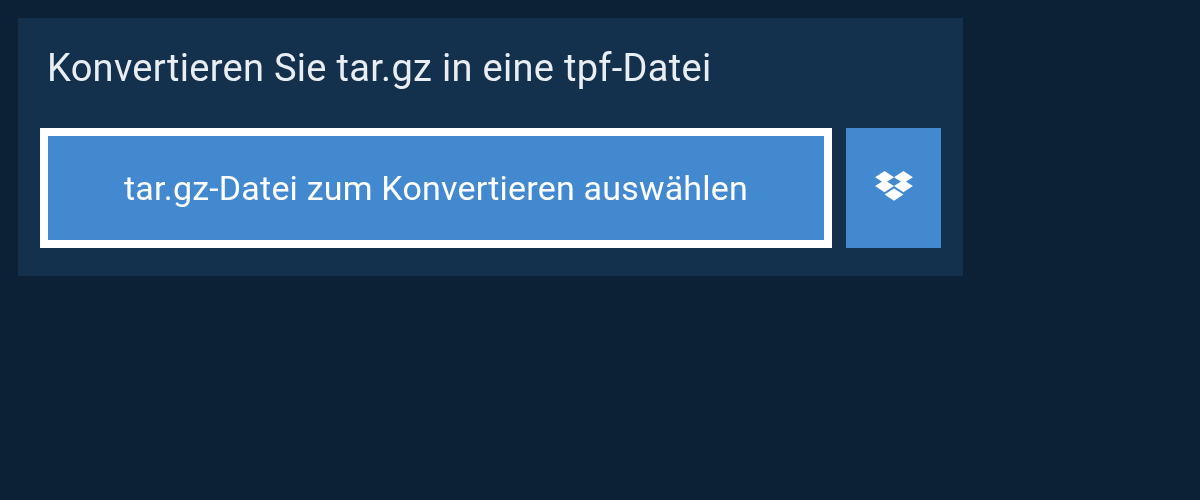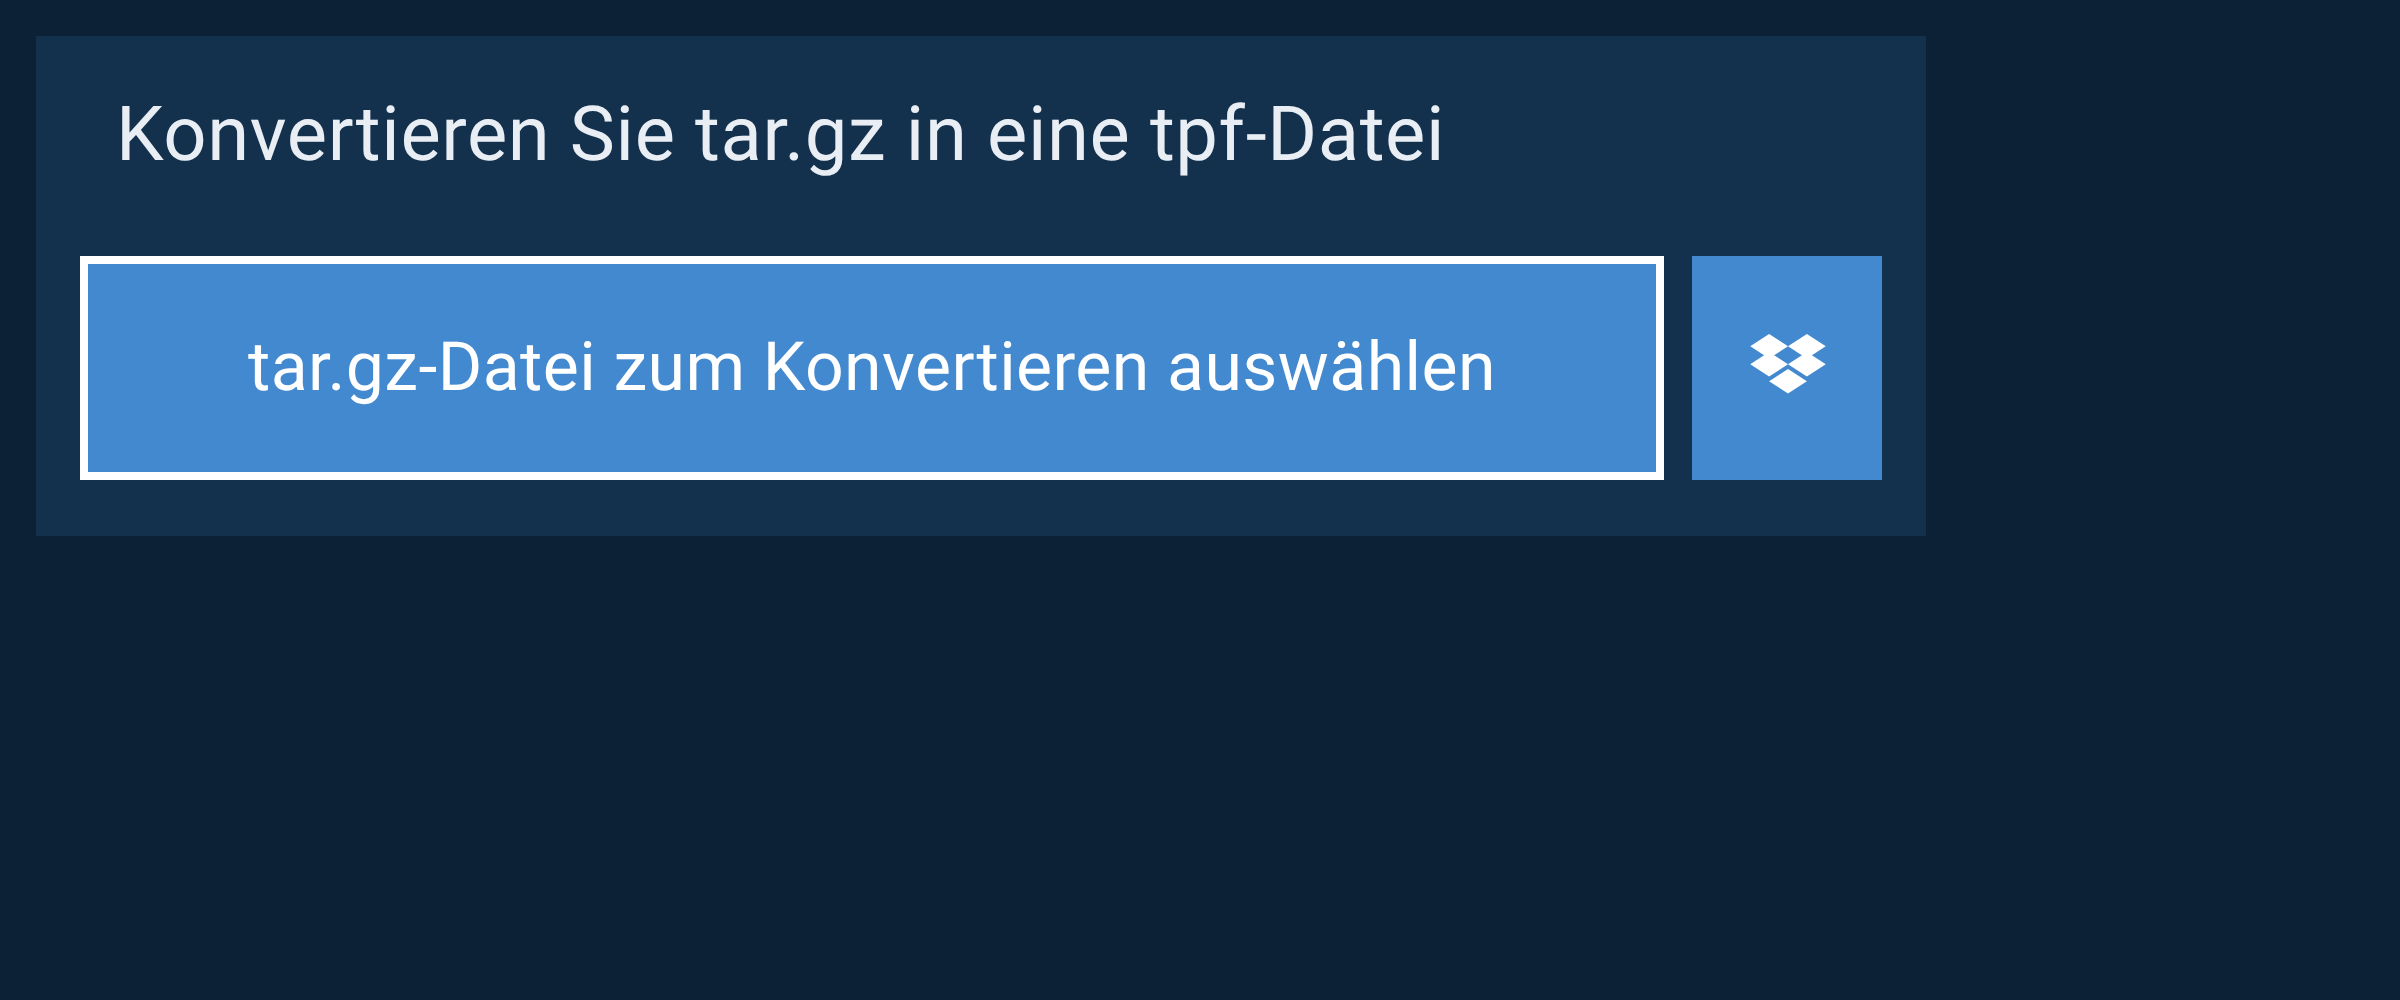--- a/index.html
+++ b/index.html
@@ -17,32 +17,32 @@
     .panel {
       background: #13304d;
       margin: 18px;
       width: 945px;
       padding-bottom: 20px;
     }
     .heading {
       color: #e8eef4;
       font-size: 38px;
       font-weight: 400;
-      padding: 28px 28px 38px 40px;
+      padding: 28px 28px 38px 29px;
       letter-spacing: 0.3px;
     }
     .button-row {
       display: flex;
       gap: 14px;
       padding: 0 22px 8px 22px;
       align-items: stretch;
     }
     .select-file-button {
       background: #4389d0;
-      border: 4px solid #ffffff;
+      border: 8px solid #ffffff;
       color: #ffffff;
       font-size: 34px;
       font-weight: 400;
       padding: 32px 40px;
       cursor: pointer;
       text-align: center;
       flex: 0 0 auto;
       width: 792px;
       display: flex;
       align-items: center;

